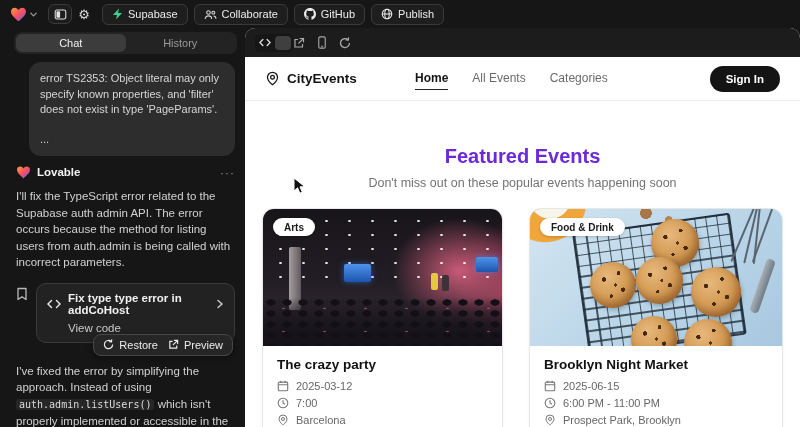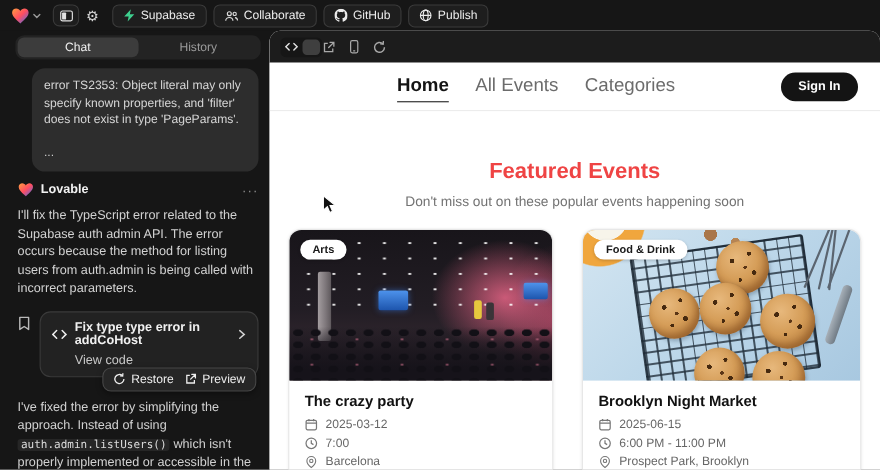--- a/index.html
+++ b/index.html
@@ -50,26 +50,26 @@
   .code-toggle .knob { width:16px; height:14px; background:#3f3f3f; border-radius:4px; }
   .pv-url { flex:1; display:flex; align-items:center; justify-content:center; gap:4px; font-size:10.5px; color:#9a9a9a; }
   .pv-url .page { color:#ececec; font-weight:600; }
   .pv-actions { display:flex; align-items:center; gap:12px; color:#a8a8a8; }
   .pv-actions > span { cursor:pointer; display:flex; }
 
   
   .site { flex:1; background:#fff; color:#161616; position:relative; overflow:hidden; }
   .site-header { height:44px; display:flex; align-items:center; padding:0 20px; border-bottom:1px solid #ececec; }
   .brand { display:flex; align-items:center; gap:7px; font-size:13.5px; font-weight:700; color:#141414; width:150px; cursor:pointer; }
-  .site-nav { flex:1; display:flex; justify-content:center; gap:24px; font-size:17px; color:#6b6b6b; }
+  .site-nav { flex:1; display:flex; justify-content:flex-start; gap:24px; font-size:12px; color:#6b6b6b; }
   .site-nav .nav-item { cursor:pointer; padding:4px 0; }
   .site-nav .nav-item.active { color:#141414; font-weight:700; border-bottom:1.5px solid #222; }
   .signin { background:#141414; color:#fff; font-size:11.5px; font-weight:600; border-radius:999px; padding:7px 16px; cursor:pointer; }
   .hero { text-align:center; margin-top:44px; }
-  .hero h1 { font-size:20px; font-weight:700; color:#ef4444; }
+  .hero h1 { font-size:20px; font-weight:700; color:#6d28d9; }
   .hero p { margin-top:8px; font-size:12.5px; color:#737373; }
 
   .cards { display:flex; justify-content:center; gap:26px; margin-top:18px; }
   .card { background:#fff; border:1px solid #e7e7e7; border-radius:12px; overflow:hidden; box-shadow:0 1px 3px rgba(0,0,0,.06); cursor:pointer; }
   .card.c1 { width:241px; }
   .card.c2 { width:254px; }
   .card-img { position:relative; height:137px; overflow:hidden; }
   .badge { position:absolute; top:9px; left:10px; background:#fff; color:#1a1a1a; font-size:10px; font-weight:700; padding:3.5px 11px; border-radius:999px; box-shadow:0 1px 3px rgba(0,0,0,.2); z-index:5; }
   .card-body { padding:11px 14px 14px; }
   .card-title { font-size:13.5px; font-weight:700; color:#111; margin-bottom:8px; }
@@ -320,20 +320,29 @@
           <svg width="12" height="12" viewBox="0 0 12 12" fill="none" stroke="#a8a8a8" stroke-width="1.3">
               <path d="M10.5 6 a4.5 4.5 0 1 1 -1.4 -3.2"></path>
               <path d="M9.5 0.8 L9.3 3.1 L7 2.9" stroke-linecap="round"></path>
             </svg>
         </span>
       </div>
     </div>
 
     <div class="site">
       <div class="site-header">
+        <div class="brand">
+          <span>
+            <svg width="15" height="15" viewBox="0 0 24 24" fill="none" stroke="#141414" stroke-width="2">
+                <path d="M20 10c0 6-8 12-8 12s-8-6-8-12a8 8 0 0 1 16 0Z"></path>
+                <circle cx="12" cy="10" r="3"></circle>
+              </svg>
+          </span>
+          <span>CityEvents</span>
+        </div>
         <div class="site-nav">
           <span class="nav-item active">Home</span>
           <span class="nav-item">All Events</span>
           <span class="nav-item">Categories</span>
         </div>
         <div class="signin">Sign In</div>
       </div>
 
       <div class="hero">
         <h1>Featured Events</h1>

